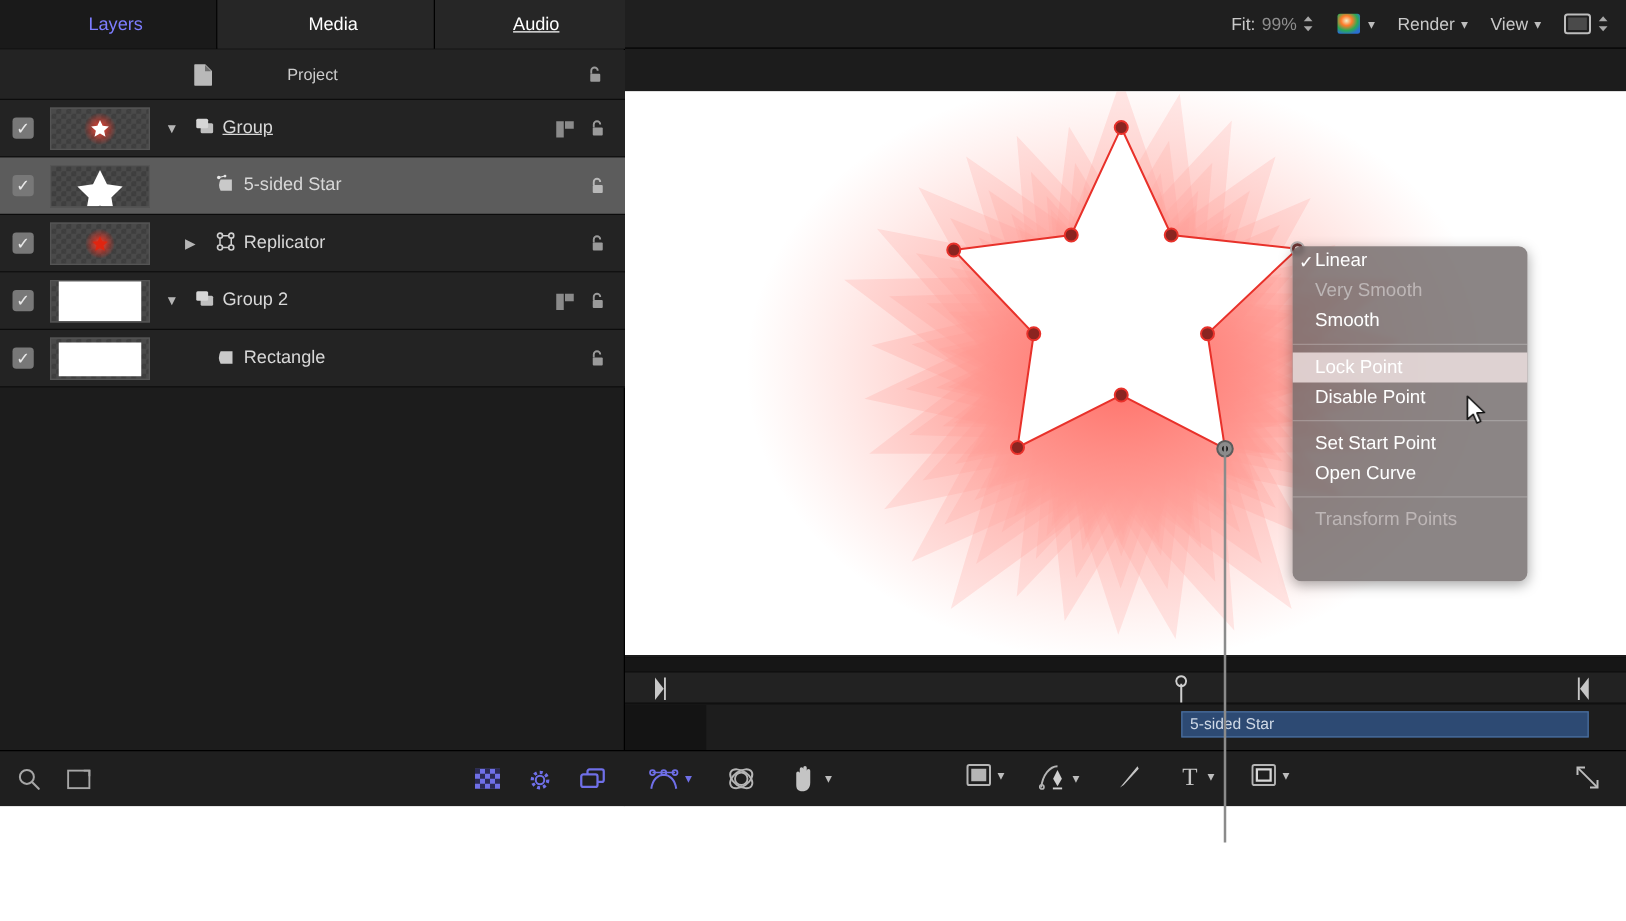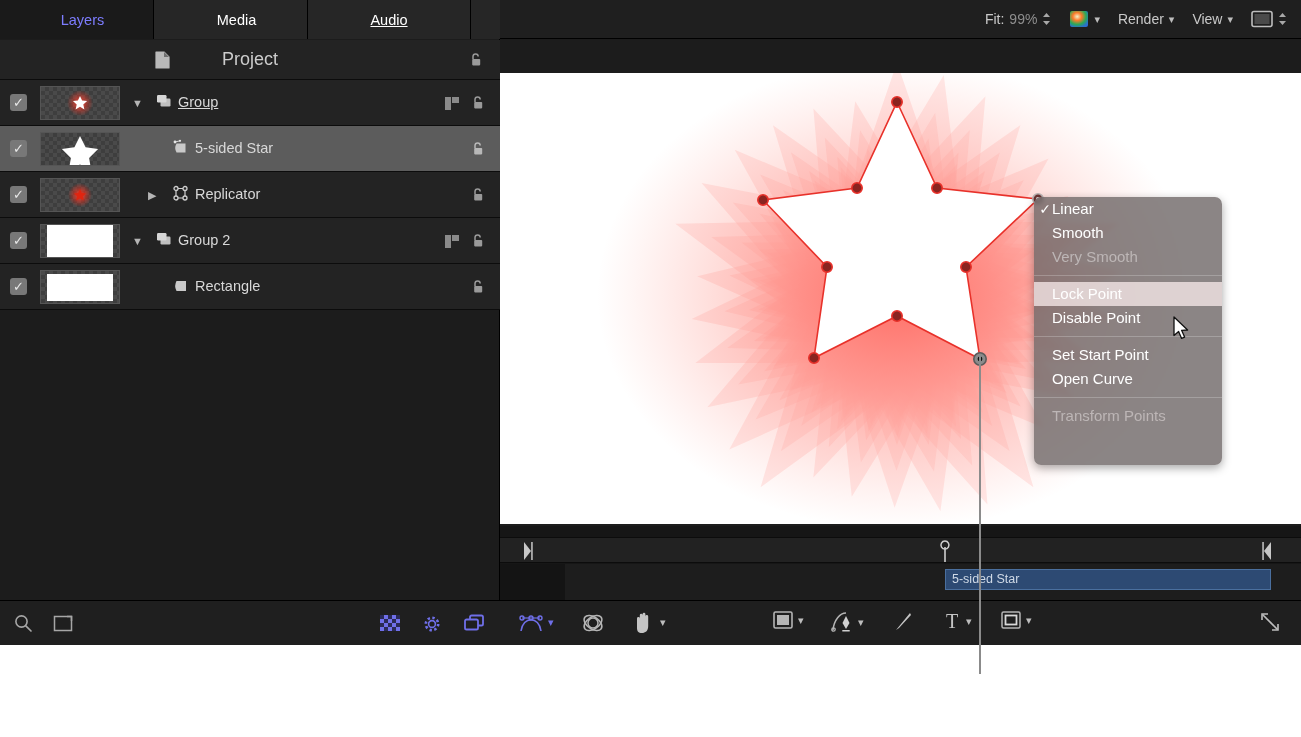--- a/index.html
+++ b/index.html
@@ -21,33 +21,33 @@
   }
   #tab-bar {
     position: absolute; left: 0; top: 0; width: 500px; height: 39px;
     background: #1f1f1f; display: flex; border-bottom: 1px solid #000;
   }
   .tab {
     flex: 0 0 auto; height: 39px; display: flex; align-items: center;
     justify-content: center; font-size: 14.5px; color: #ffffff;
     background: #262626; border-right: 1px solid #000; cursor: default;
   }
-  .tab.w1 { width: 154px; padding-left: 12px; }
+  .tab.w1 { width: 174px; padding-left: 12px; }
   .tab.w2 { width: 163px; text-decoration: underline; }
   .tab.active { background: #1a1a1a; color: #7d7dff; }
   .tab.filler { flex: 1 1 auto; background: #262626; border-right: none; }
 
   #project-row {
     position: absolute; left: 0; top: 40px; width: 500px; height: 40px;
     background: #232323; border-bottom: 1px solid #0c0c0c;
     display: flex; align-items: center;
   }
   #project-row .pr-label {
     position: absolute; left: 0; right: 0; text-align: center;
-    font-size: 18px; color: #cccccc;
+    font-size: 13px; color: #cccccc;
   }
   #project-row .pr-icon { position: absolute; left: 155px; top: 11px; }
   #project-row .pr-lock { position: absolute; right: 16px; top: 12px; }
 
   #layer-list { position: absolute; left: 0; top: 80px; width: 500px; height: 520px; }
   .layer-row {
     position: relative; height: 46px; width: 500px;
     border-bottom: 1px solid #0c0c0c;
     background: #232323; display: flex; align-items: center;
   }
@@ -655,25 +655,25 @@
         </span>
       </span>
     </div>
   </div>
 
   <div id="context-menu">
     <div class="menu-item">
       <span class="chk">✓</span>
       <span>Linear</span>
     </div>
+    <div class="menu-item disabled">
+      <span>Very Smooth</span>
+    </div>
     <div class="menu-item">
       <span>Smooth</span>
-    </div>
-    <div class="menu-item disabled">
-      <span>Very Smooth</span>
     </div>
     <div class="menu-sep"></div>
     <div class="menu-item highlighted">
       <span>Lock Point</span>
     </div>
     <div class="menu-item">
       <span>Disable Point</span>
     </div>
     <div class="menu-sep"></div>
     <div class="menu-item">

